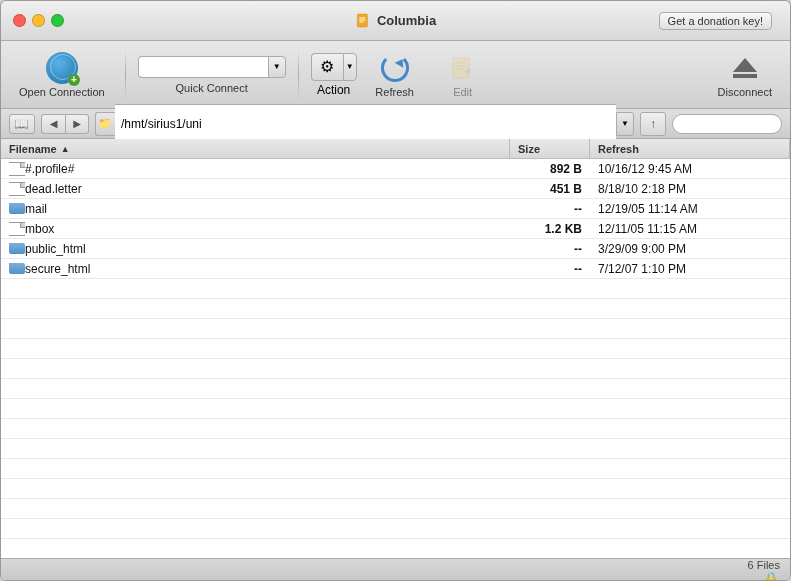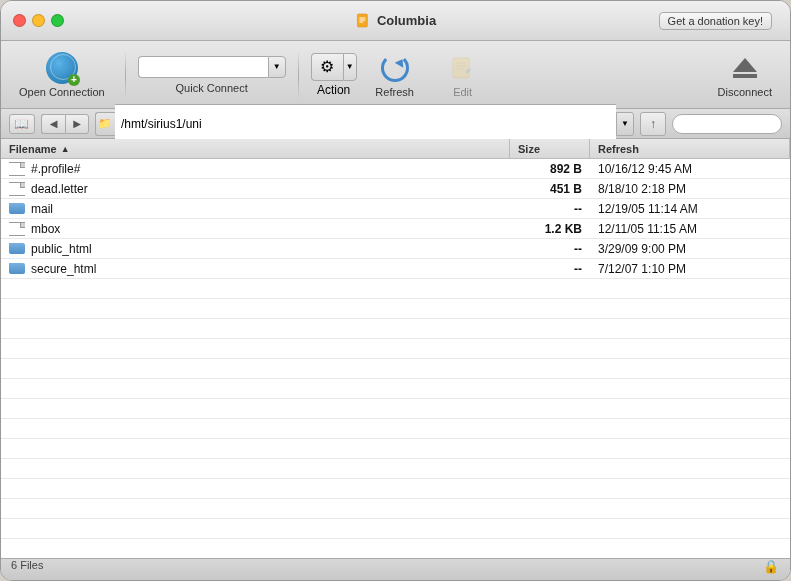--- a/index.html
+++ b/index.html
@@ -9,21 +9,21 @@
       background: #d4d0c8;
       width: 791px;
       height: 581px;
       overflow: hidden;
     }
     .window {
       width: 791px;
       height: 581px;
       background: #ececec;
       border: 1px solid #999;
-      border-radius: 12px;
+      border-radius: 6px;
       display: flex;
       flex-direction: column;
       overflow: hidden;
     }
     
     .titlebar {
       background: linear-gradient(to bottom, #f0f0f0, #d8d8d8);
       border-bottom: 1px solid #aaa;
       height: 40px;
       display: flex;
@@ -431,21 +431,20 @@
     .file-row div {
       padding: 0 8px;
       font-size: 12px;
       color: #111;
       overflow: hidden;
       white-space: nowrap;
     }
     .file-name-cell {
       display: flex;
       align-items: flex-end;
-      gap: 6px;
     }
     .file-icon {
       width: 14px;
       height: 14px;
       flex-shrink: 0;
       display: flex;
       align-items: center;
       justify-content: center;
     }
     .icon-file {
@@ -481,24 +480,25 @@
       border-radius: 2px 2px 0 0;
     }
     .size-cell { text-align: right; font-weight: bold; }
     .modified-cell { }
     
     .statusbar {
       background: linear-gradient(to bottom, #d8d8d8, #c8c8c8);
       border-top: 1px solid #aaa;
       height: 22px;
       display: flex;
-      align-items: flex-start;
+      align-items: flex-end;
       justify-content: space-between;
       padding: 0 10px;
       flex-shrink: 0;
+      flex-direction: column;
     }
     .status-text {
       font-size: 11px;
       color: #444;
     }
     .lock-icon {
       font-size: 13px;
       color: #888;
     }
   </style>

